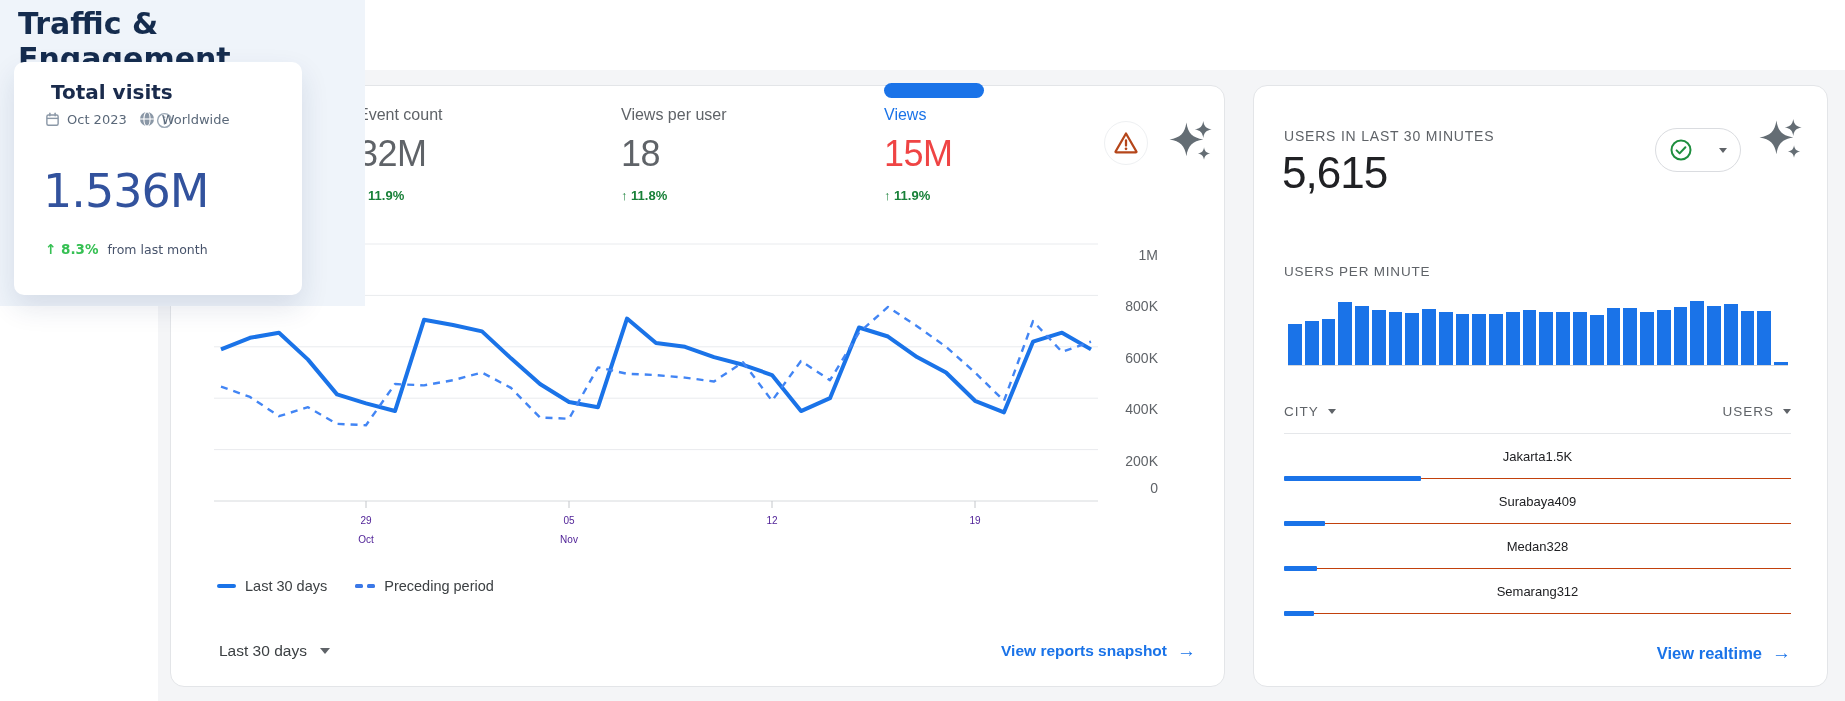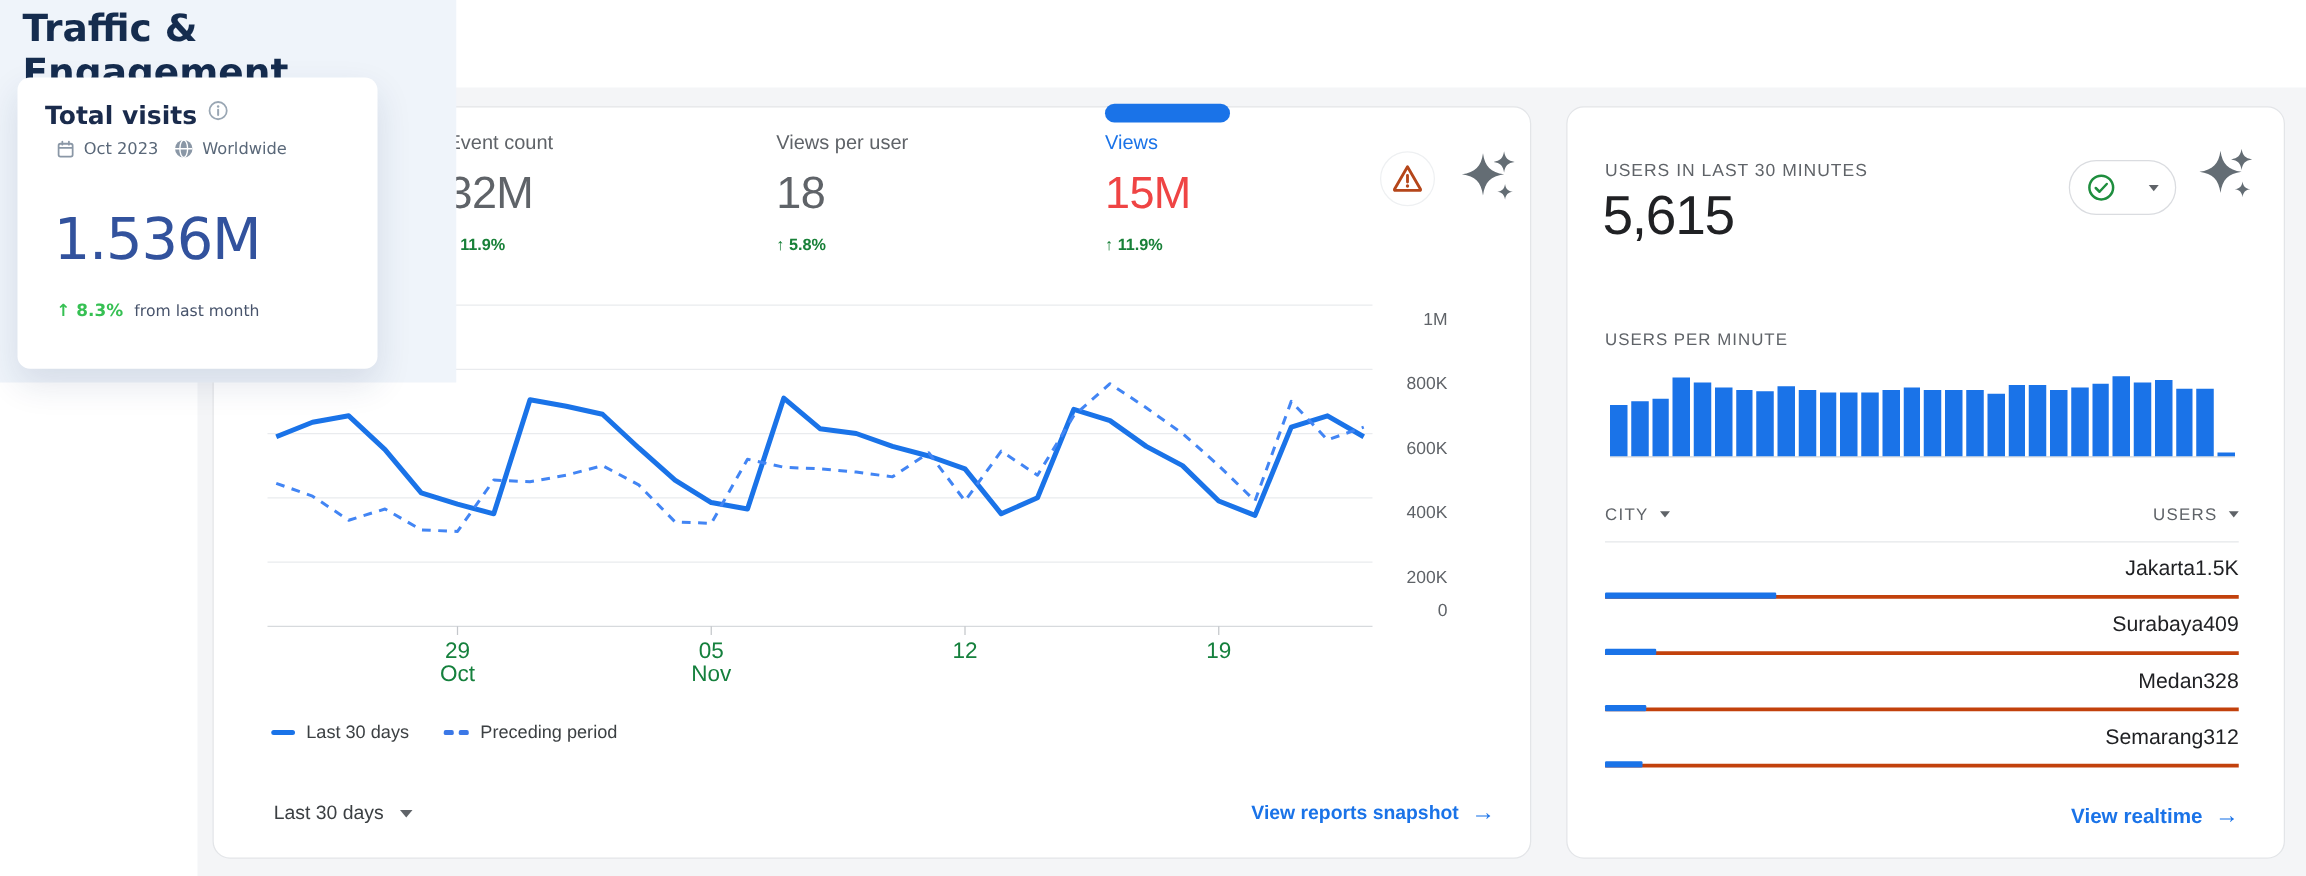--- a/index.html
+++ b/index.html
@@ -25,22 +25,22 @@
   .metric.selected .val { color:#ef4444; }
   .metric .delta { margin-top:13px; font-size:13px; font-weight:700; color:#188038; }
 
   .anomaly { position:absolute; left:933px; top:35px; width:44px; height:44px; border-radius:50%;
              border:1px solid #eef0f2; display:flex; align-items:center; justify-content:center; cursor:pointer; }
   .sparkle { position:absolute; width:46px; height:46px; cursor:pointer; }
   .ga-sparkle { left:997px; top:32px; }
 
   .linechart { position:absolute; left:43px; top:148px; width:884px; height:280px; }
   .ylab { position:absolute; left:933px; width:54px; text-align:right; font-size:14px; color:#5f6368; }
-  .xlab { position:absolute; top:425px; width:56px; text-align:center; font-size:18px;
-          color:#15803d; line-height:19px; }
+  .xlab { position:absolute; top:425px; width:56px; text-align:center; font-size:10px;
+          color:#4c1d95; line-height:19px; }
   .legend { position:absolute; left:46px; top:492px; display:flex; align-items:center;
             font-size:14.5px; color:#3c4043; }
   .legend .solidsw { width:19px; height:4.5px; border-radius:2px; background:#1a73e8; margin-right:9px; }
   .legend .dashsw { display:flex; gap:4px; margin:0 9px 0 28px; }
   .legend .dashsw i { width:8px; height:4.5px; border-radius:1.5px; background:#3b78e7; }
 
   .ga-footer { position:absolute; left:48px; right:28px; bottom:24px; display:flex;
                justify-content:space-between; align-items:center; }
   .range { display:flex; align-items:center; gap:13px; font-size:15.5px; color:#3c4043; cursor:pointer; }
   .caret { width:0; height:0; border-left:5px solid transparent; border-right:5px solid transparent;
@@ -59,32 +59,32 @@
   .rt-sparkle { left:504px; top:30px; }
   .rt-bars-title { position:absolute; left:30px; top:178px; font-size:13.5px; letter-spacing:0.8px; color:#5f6368; }
   .rt-bars { position:absolute; left:34px; top:210px; width:500px; height:70px; display:flex;
              align-items:flex-end; gap:3px; border-bottom:1px solid #d4d7db; }
   .rt-bars .bar { flex:1; background:#1a73e8; }
 
   .rt-table { position:absolute; left:30px; right:36px; top:304px; }
   .rt-thead { display:flex; justify-content:space-between; align-items:center; height:44px;
               border-bottom:1px solid #e5e7ea; font-size:13.5px; letter-spacing:1px; color:#5f6368; }
   .th { display:flex; align-items:center; gap:9px; cursor:pointer; }
-  .rt-row { position:relative; height:45px; border-bottom:3px solid #c2410c; display:flex;
-            justify-content:flex-end; align-items:center; font-size:17px; color:#202124; }
+  .rt-row { position:relative; height:45px; border-bottom:1px solid #c2410c; display:flex;
+            justify-content:center; align-items:center; font-size:13px; color:#202124; }
   .rt-row .bar-under { position:absolute; left:0; bottom:-2.5px; height:4.5px; background:#1a73e8; border-radius:1px; }
   .rt-link { position:absolute; right:36px; top:556px; font-size:16.5px;text-align:center; }
 
   
   .sw-panel { position:absolute; left:0; top:0; width:365px; height:306px; background:#eff4fa;
               font-family:"DejaVu Sans", sans-serif; }
   .sw-heading { position:absolute; left:18px; top:6px; font-size:30px; font-weight:600; color:#152c4e; }
   .sw-card { position:absolute; left:14px; top:62px; width:288px; height:233px; background:#fff;
              border-radius:10px; box-shadow:0 12px 28px rgba(24,50,100,0.12); }
-  .sw-title-row { position:absolute; left:22px; top:18px; display:flex; align-items:flex-start; gap:8px; }
+  .sw-title-row { position:absolute; left:37px; top:18px; display:flex; align-items:flex-end; gap:8px;flex-direction:column; }
   .sw-title { font-size:20px; font-weight:700; color:#1a2b4c; }
   .sw-meta { position:absolute; left:31px; top:49px; display:flex; align-items:center; gap:7px;
              font-size:13px; color:#5a6879; }
   .sw-value { position:absolute; left:29px; top:102px; font-size:46px; color:#32529d; letter-spacing:-1px; }
   .sw-delta { position:absolute; left:31px; top:179px; display:flex; align-items:baseline; gap:9px; }
   .sw-delta .pct { font-size:13.5px; font-weight:700; color:#36c053; }
   .sw-delta .suffix { font-size:12.5px; color:#47536b; }
 
   svg { display:block; }
 </style>
@@ -99,21 +99,21 @@
 
     <div class="metrics">
       <div class="metric">
         <div class="lbl">Event count</div>
         <div class="val">32M</div>
         <div class="delta">↑ 11.9%</div>
       </div>
       <div class="metric">
         <div class="lbl">Views per user</div>
         <div class="val">18</div>
-        <div class="delta">↑ 5.8%</div>
+        <div class="delta">↑ 11.8%</div>
       </div>
       <div class="metric selected">
         <div class="lbl">Views</div>
         <div class="val">15M</div>
         <div class="delta">↑ 11.9%</div>
       </div>
     </div>
 
     <div class="anomaly">
       <svg width="26" height="26" viewBox="0 0 24 24">

